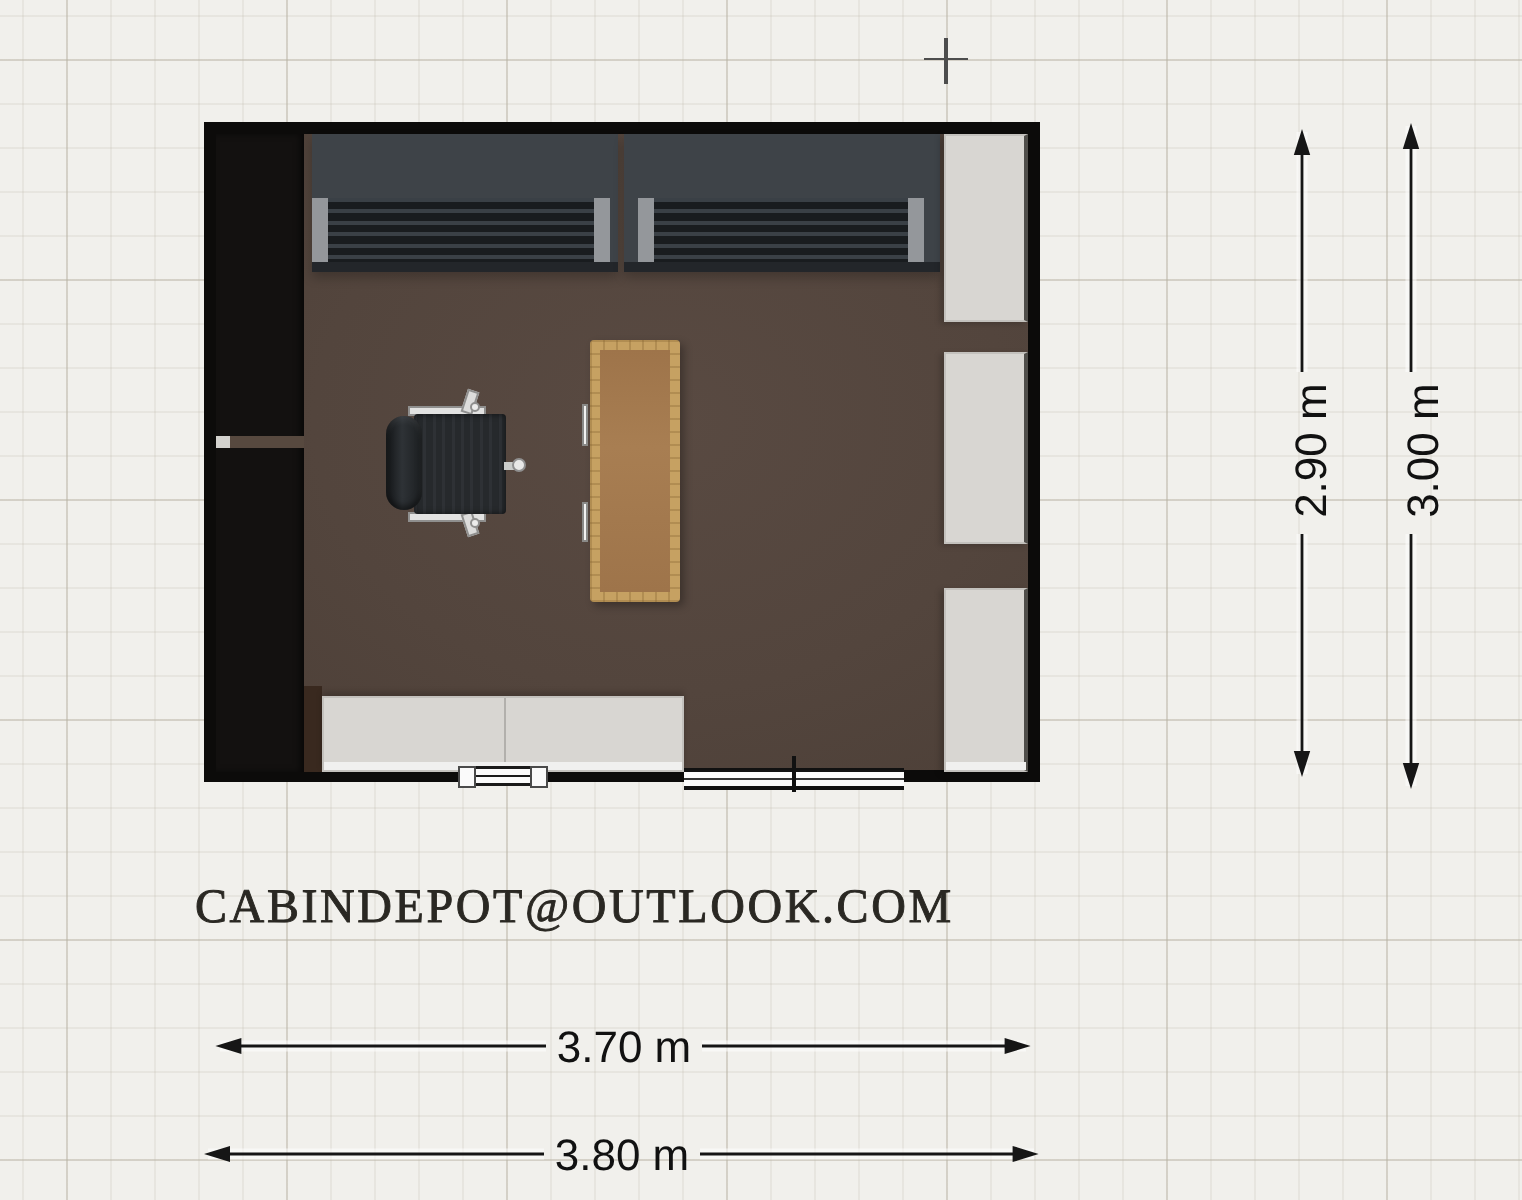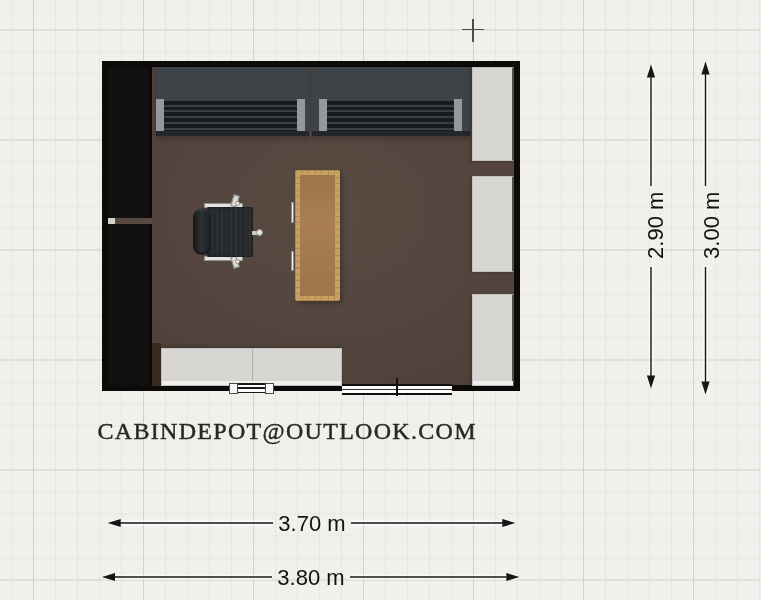--- a/index.html
+++ b/index.html
@@ -137,14 +137,14 @@
       <line x1="104" y1="577" x2="272" y2="577" stroke="#ffffff" stroke-width="5.5" opacity="0.55"></line>
       <line x1="350" y1="577" x2="517" y2="577" stroke="#ffffff" stroke-width="5.5" opacity="0.55"></line>
       <line x1="115" y1="577" x2="272" y2="577"></line>
       <line x1="350" y1="577" x2="506.5" y2="577"></line>
       <path d="M102,577 L115,581.05 L115,572.95 Z" stroke="none"></path>
       <path d="M519.3,577 L506.3,581.05 L506.3,572.95 Z" stroke="none"></path>
       <text x="311" y="584.8" text-anchor="middle" font-size="22" font-family="Liberation Sans, sans-serif" stroke="none" fill="#111">3.80 m</text>
     </g>
   </svg>
 
-  <div class="abs" style="left:97.5px;top:419px;width:420px;height:26px;line-height:24px;font-family:'Liberation Serif',serif;font-size:24px;color:#2a2823;letter-spacing:1.3px;white-space:nowrap;-webkit-text-stroke:0.45px #2a2823;">CABINDEPOT@OUTLOOK.COM</div>
+  <div class="abs" style="left:97.5px;top:442px;width:420px;height:26px;line-height:24px;font-family:'Liberation Serif',serif;font-size:24px;color:#2a2823;letter-spacing:1.3px;white-space:nowrap;-webkit-text-stroke:0.45px #2a2823;">CABINDEPOT@OUTLOOK.COM</div>
 </div>
 
 </body></html>

